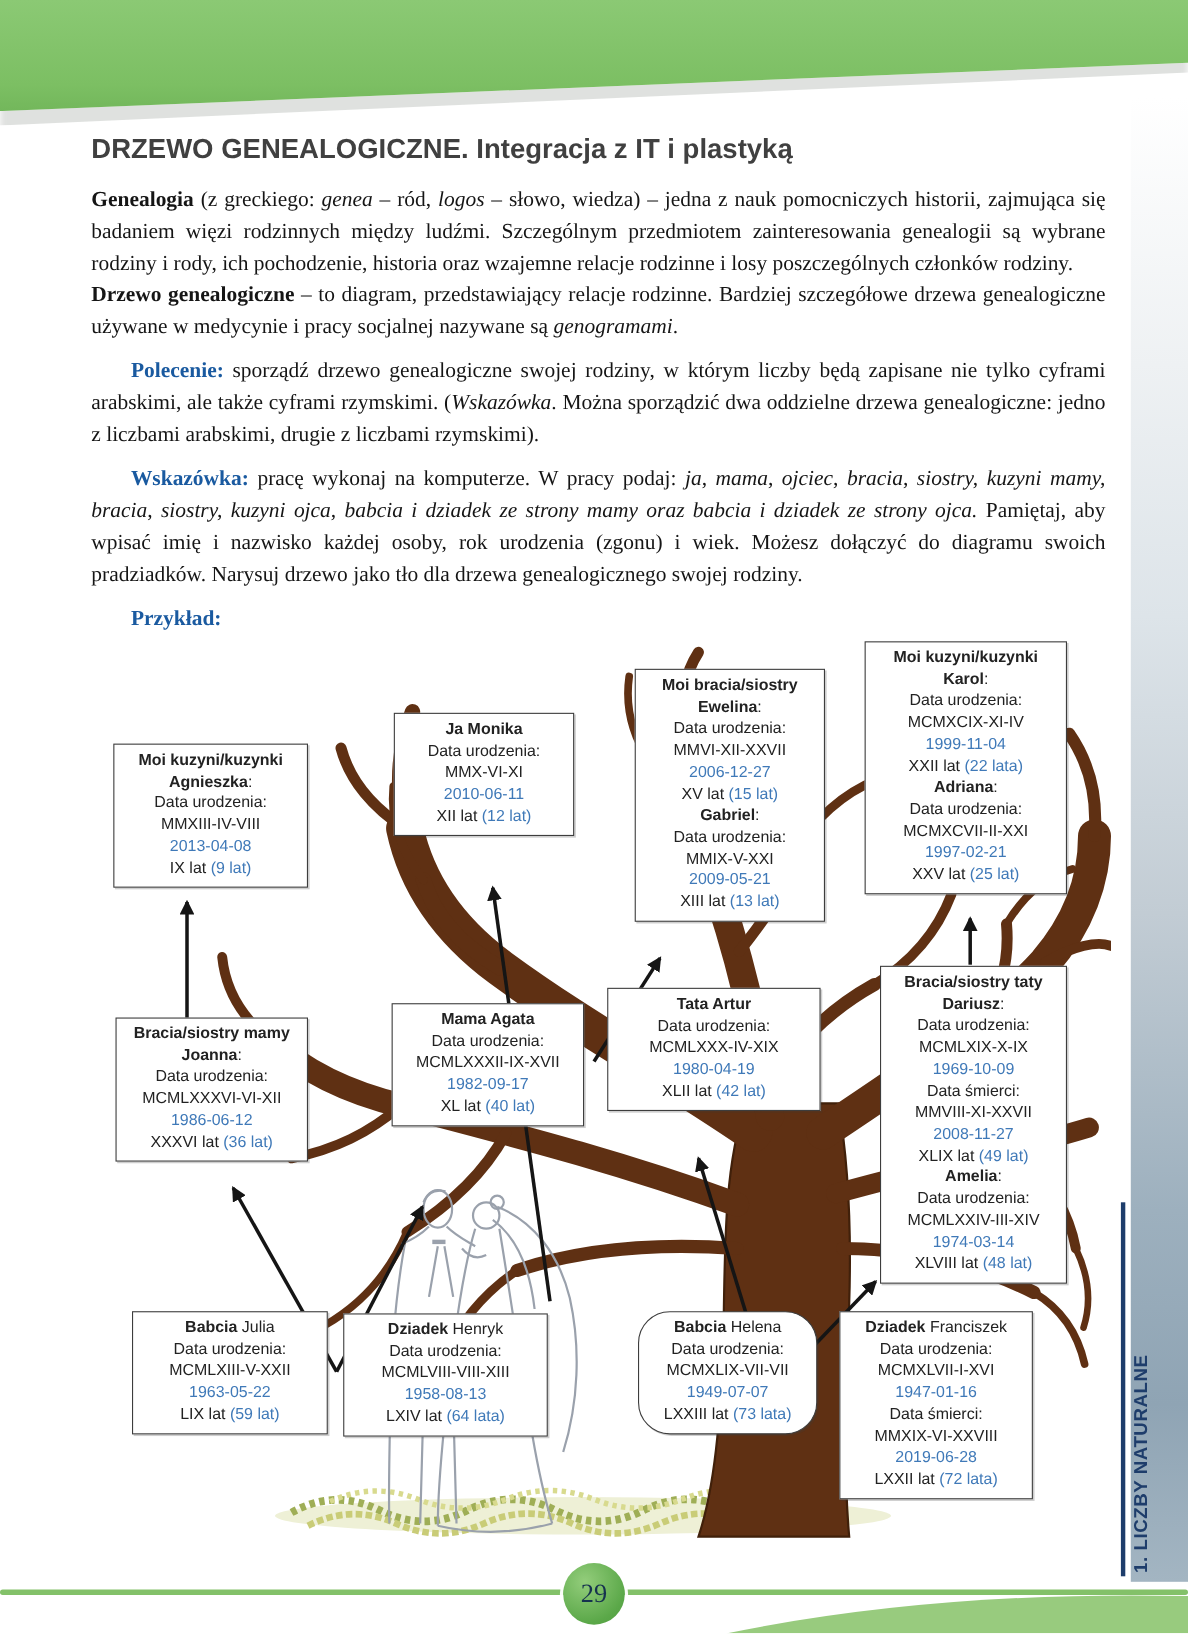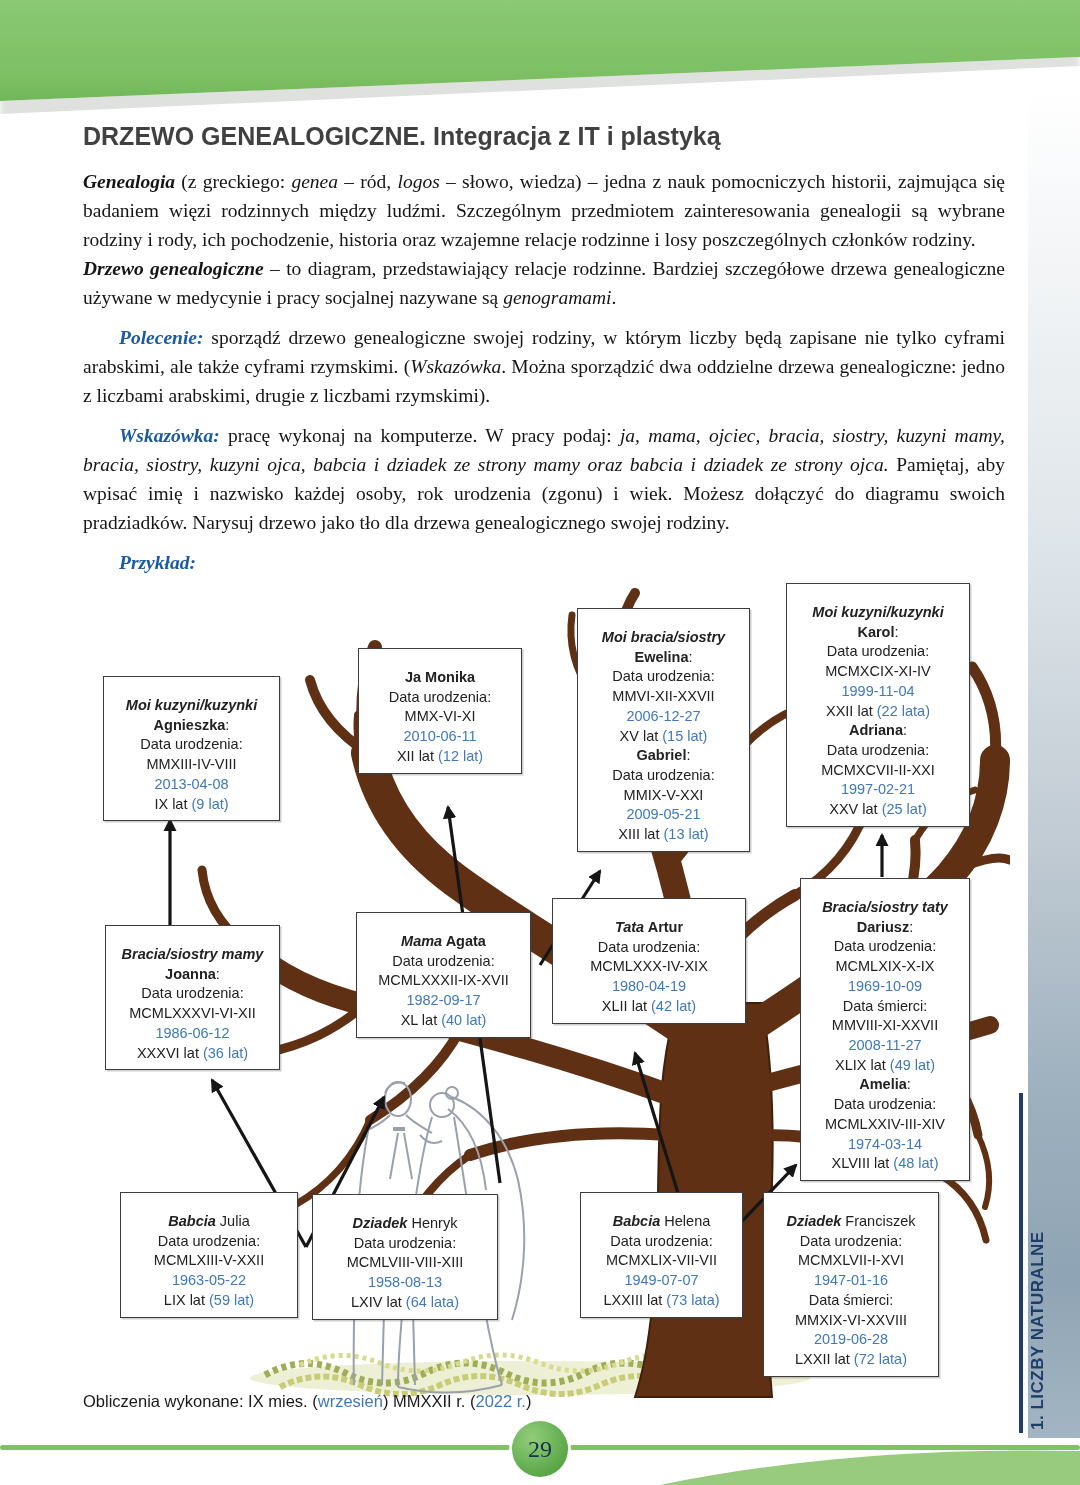--- a/index.html
+++ b/index.html
@@ -26,28 +26,28 @@
         writing-mode:vertical-rl;transform:rotate(180deg);
         font-family:"Liberation Sans",sans-serif;font-weight:bold;font-size:17px;
         letter-spacing:.5px;color:#1e3d6b;display:flex;align-items:center;}
 
   
   .content{position:absolute;left:83px;top:122px;width:922px;color:#151515;}
   .content h1{margin:0 0 16px 0;font-family:"Liberation Sans",sans-serif;
         font-size:25px;font-weight:bold;color:#404040;}
   .content p{margin:0;font-size:19.5px;line-height:29px;text-align:justify;}
   .content p.gap{margin-top:11px;}
-  .s-b{font-weight:bold;} .s-i{font-style:italic;} .s-bi{font-weight:bold;font-style:italic;}
+  .s-b{font-weight:bold;} .s-i{font-style:italic;} .s-bi{font-weight:bold;}
   .c-blue{color:#3f79b8;} .c-heading{color:#1a5aa0;margin-left:36px;}
 
   
   .diagram{position:absolute;left:60px;top:575px;width:950px;height:825px;}
   .diagram svg{position:absolute;left:0;top:0;}
   .tbox{position:absolute;background:#fff;border:1.6px solid #3d3d3d;
-        padding:19px 3px 6px;text-align:center;color:#222;
+        padding:5px 3px 6px;text-align:center;color:#222;
         font-family:"Liberation Sans",sans-serif;font-size:14.5px;line-height:1.36;
         box-shadow:1.5px 1.5px 0 rgba(60,60,60,.25);}
   .bl{white-space:nowrap;}
 
   
   .caption{position:absolute;left:83px;top:1392px;
         font-family:"Liberation Sans",sans-serif;font-size:16.5px;color:#1a1a1a;}
   .foot-line{position:absolute;left:0;top:1445px;width:1080px;height:4.5px;
         background:#83c169;border-radius:3px;}
   .swoosh{position:absolute;left:0;top:1438px;width:1080px;height:47px;pointer-events:none;}
@@ -245,40 +245,39 @@
         <div class="bl"><span class="c-blue">1963-05-22</span></div>
         <div class="bl"><span>LIX lat </span><span class="c-blue">(59 lat)</span></div>
       </div>
     <div class="tbox" style="left:252px;top:619px;width:178px;">
         <div class="bl"><span class="s-bi">Dziadek</span><span> Henryk</span></div>
         <div class="bl"><span>Data urodzenia:</span></div>
         <div class="bl"><span>MCMLVIII-VIII-XIII</span></div>
         <div class="bl"><span class="c-blue">1958-08-13</span></div>
         <div class="bl"><span>LXIV lat </span><span class="c-blue">(64 lata)</span></div>
       </div>
-    <div class="tbox" style="left:520px;top:617px;width:155px;">
+    <div class="tbox" style="left:520px;top:617px;width:155px;border-radius:29px;">
         <div class="bl"><span class="s-bi">Babcia</span><span> Helena</span></div>
         <div class="bl"><span>Data urodzenia:</span></div>
         <div class="bl"><span>MCMXLIX-VII-VII</span></div>
         <div class="bl"><span class="c-blue">1949-07-07</span></div>
         <div class="bl"><span>LXXIII lat </span><span class="c-blue">(73 lata)</span></div>
       </div>
     <div class="tbox" style="left:703px;top:617px;width:168px;">
         <div class="bl"><span class="s-bi">Dziadek</span><span> Franciszek</span></div>
         <div class="bl"><span>Data urodzenia:</span></div>
         <div class="bl"><span>MCMXLVII-I-XVI</span></div>
         <div class="bl"><span class="c-blue">1947-01-16</span></div>
         <div class="bl"><span>Data śmierci:</span></div>
         <div class="bl"><span>MMXIX-VI-XXVIII</span></div>
         <div class="bl"><span class="c-blue">2019-06-28</span></div>
         <div class="bl"><span>LXXII lat </span><span class="c-blue">(72 lata)</span></div>
       </div>
   </div>
 
-  <div class="caption"><span>Obliczenia wykonane: IX mies. (</span><span class="c-blue">wrzesień</span><span>) MMXXII r. (</span><span class="c-blue">2022 r.</span><span>)</span></div>
   <div class="foot-line"></div>
   <svg class="swoosh" width="1080" height="47" viewBox="0 0 1080 47">
     <path d="M660 47 Q850 8 1080 13 L1080 47 Z" fill="#98cb7e"></path>
   </svg>
   <div class="page-circle">
     <span>29</span>
   </div>
 
 </div>
 

